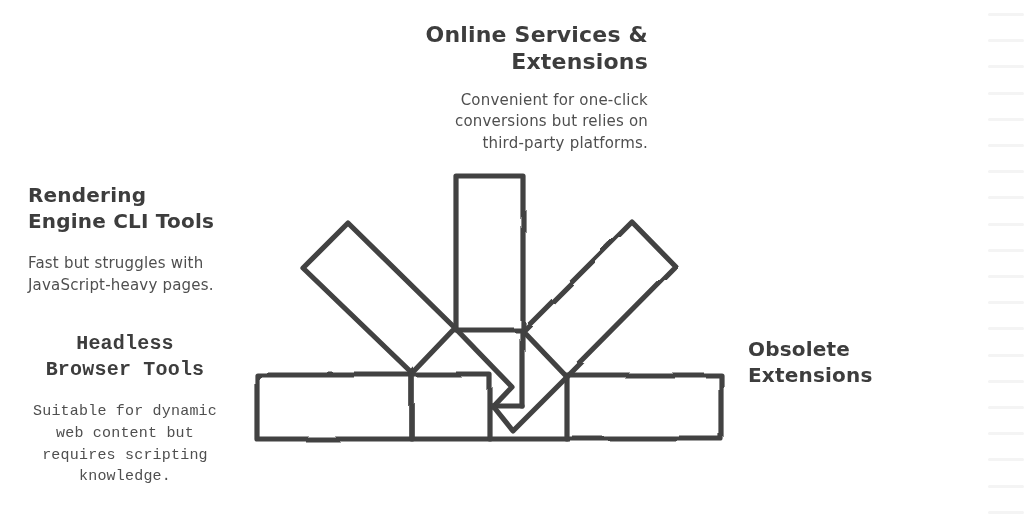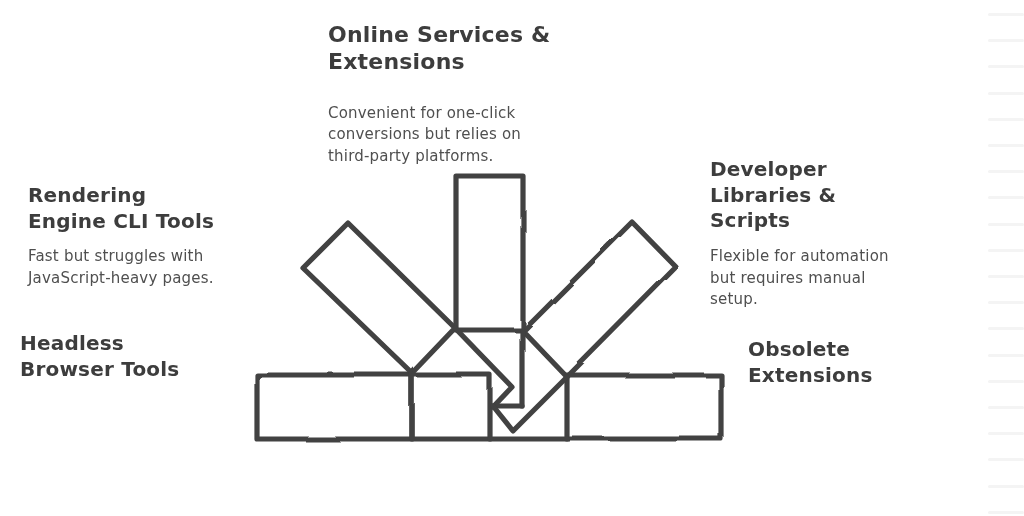--- a/index.html
+++ b/index.html
@@ -16,28 +16,28 @@
     color:#3d3d3d;
     white-space:pre-line;
     letter-spacing:.2px;
   }
   .node .desc{
     color:#4f4f4f;
     white-space:pre-line;
     font-size:15px;
     line-height:1.45;
     letter-spacing:.2px;
-    margin-top:12px;
+    margin-top:19px;
   }
-  .node-top{left:328px;top:22px;width:320px;text-align:left;}
+  .node-top{left:328px;top:22px;width:320px;text-align:right;}
   .node-top .title{font-size:22px;line-height:1.22;}
-  .node-top .desc{margin-top:27px;}
+  .node-top .desc{margin-top:14px;}
   .node-left{right:756px;top:183px;width:240px;text-align:left;}
   .node-right{left:710px;top:157px;width:220px;text-align:left;}
-  .node-bottom-left{right:794px;top:331px;width:210px;text-align:left;}
+  .node-bottom-left{right:794px;top:331px;width:210px;text-align:center;font-family:Liberation Mono, monospace;}
   .node-bottom-right{left:748px;top:337px;width:240px;text-align:left;}
   .node-left .title,.node-right .title,
   .node-bottom-left .title,.node-bottom-right .title{
     font-size:20px;line-height:1.28;
   }
   .arrows-svg{position:absolute;left:0;top:0;}
   .ruled-lines{position:absolute;right:0;top:0;width:40px;height:516px;}
   .ruled-line{
     position:absolute;
     right:0;
@@ -108,32 +108,28 @@
 third-party platforms.</div>
   </div>
 
   <div class="node node-left">
     <div class="title">Rendering
 Engine CLI Tools</div>
     <div class="desc">Fast but struggles with
 JavaScript-heavy pages.</div>
   </div>
 
-  <div class="node node-right">
-    <div class="title">Developer
-Libraries &amp;
-Scripts</div>
-    <div class="desc">Flexible for automation
-but requires manual
-setup.</div>
-  </div>
 
   <div class="node node-bottom-left">
     <div class="title">Headless
 Browser Tools</div>
+    <div class="desc">Suitable for dynamic
+web content but
+requires scripting
+knowledge.</div>
   </div>
 
   <div class="node node-bottom-right">
     <div class="title">Obsolete
 Extensions</div>
   </div>
 
 </div>
 
 </body></html>

